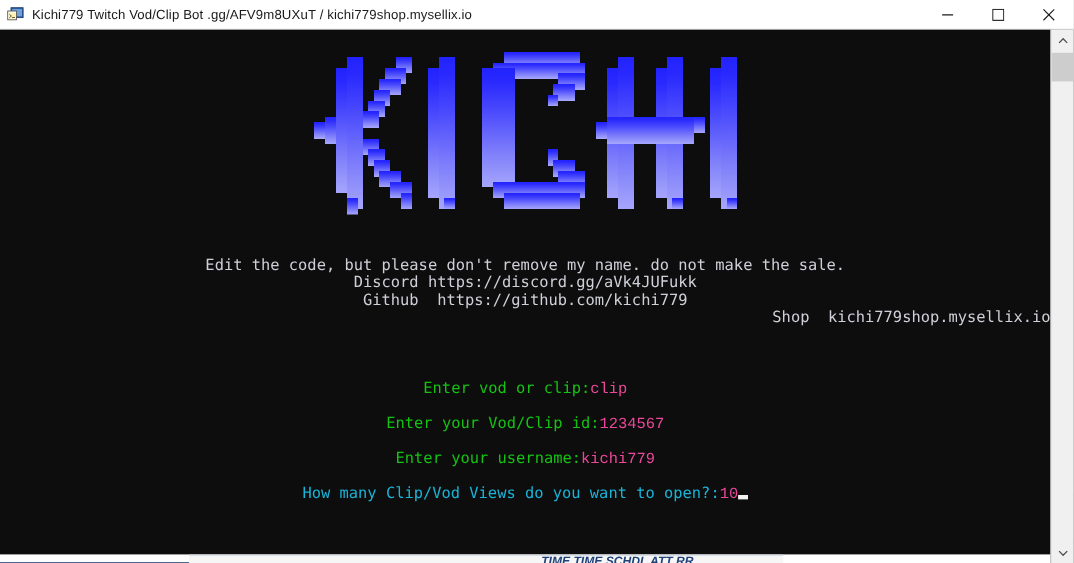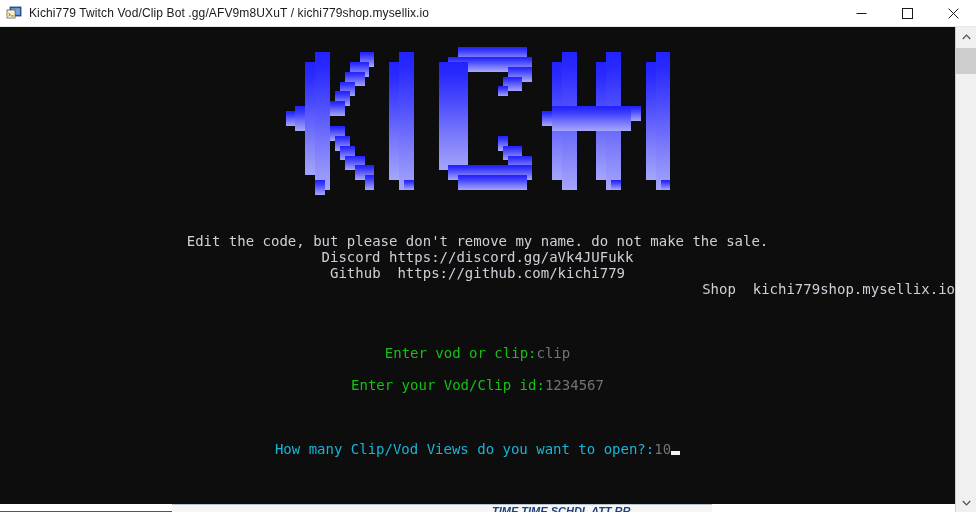--- a/index.html
+++ b/index.html
@@ -100,21 +100,21 @@
     position: absolute;
     font-family: "DejaVu Sans Mono", "Liberation Mono", monospace;
     font-size: 14px;
     line-height: 16px;
     white-space: pre;
     letter-spacing: 0px;
   }
   .gray  { color: #cfcfd8; }
   .green { color: #15c213; }
   .cyan  { color: #19b4d8; }
-  .white { color: #737373; }
+  .white { color: #ec4899; font-family: Liberation Mono, monospace; }
 
   .centered {
     width: 955px;
     left: 0;
     text-align: center;
   }
 
   #cursor-block {
     display: inline-block;
     width: 9px;
@@ -324,20 +324,21 @@
       <div class="term-line centered gray" style="top:222px;"><span>Discord</span><span> </span><span>https://discord.gg/aVk4JUFukk</span></div>
 
       <div class="term-line centered gray" style="top:238px;"><span>Github</span><span>  </span><span>https://github.com/kichi779</span></div>
 
       <div class="term-line centered gray" style="top:254px;text-align:right;"><span>Shop</span><span>  </span><span>kichi779shop.mysellix.io</span></div>
 
       <div class="term-line centered" style="top:318px;"><span class="green">Enter vod or clip:</span><span class="white">clip</span></div>
 
       <div class="term-line centered" style="top:350px;"><span class="green">Enter your Vod/Clip id:</span><span class="white">1234567</span></div>
 
+      <div class="term-line centered" style="top:382px;"><span class="green">Enter your username:</span><span class="white">kichi779</span></div>
 
       <div class="term-line centered" style="top:414px;text-align:center;"><span class="cyan">How many Clip/Vod Views do you want to open?:</span><span class="white">10</span><span id="cursor-block"></span></div>
 
       <div id="bg-sliver">
         <div id="bg-sliver-line"></div>
         <div id="bg-sliver-bar">
           <div id="bg-sliver-text">TIME    TIME SCHDL ATT RR</div>
         </div>
       </div>
 

